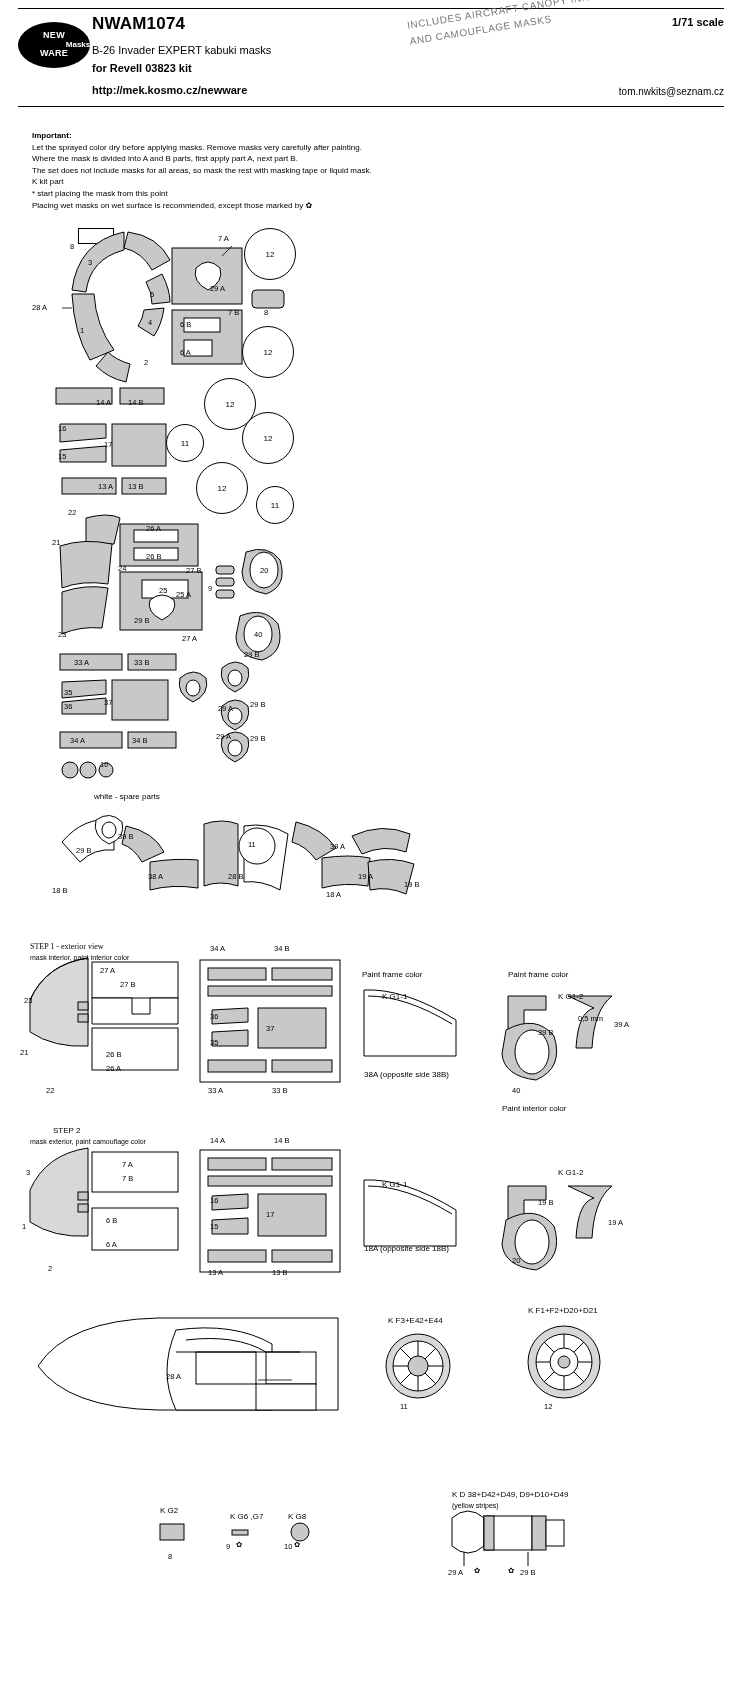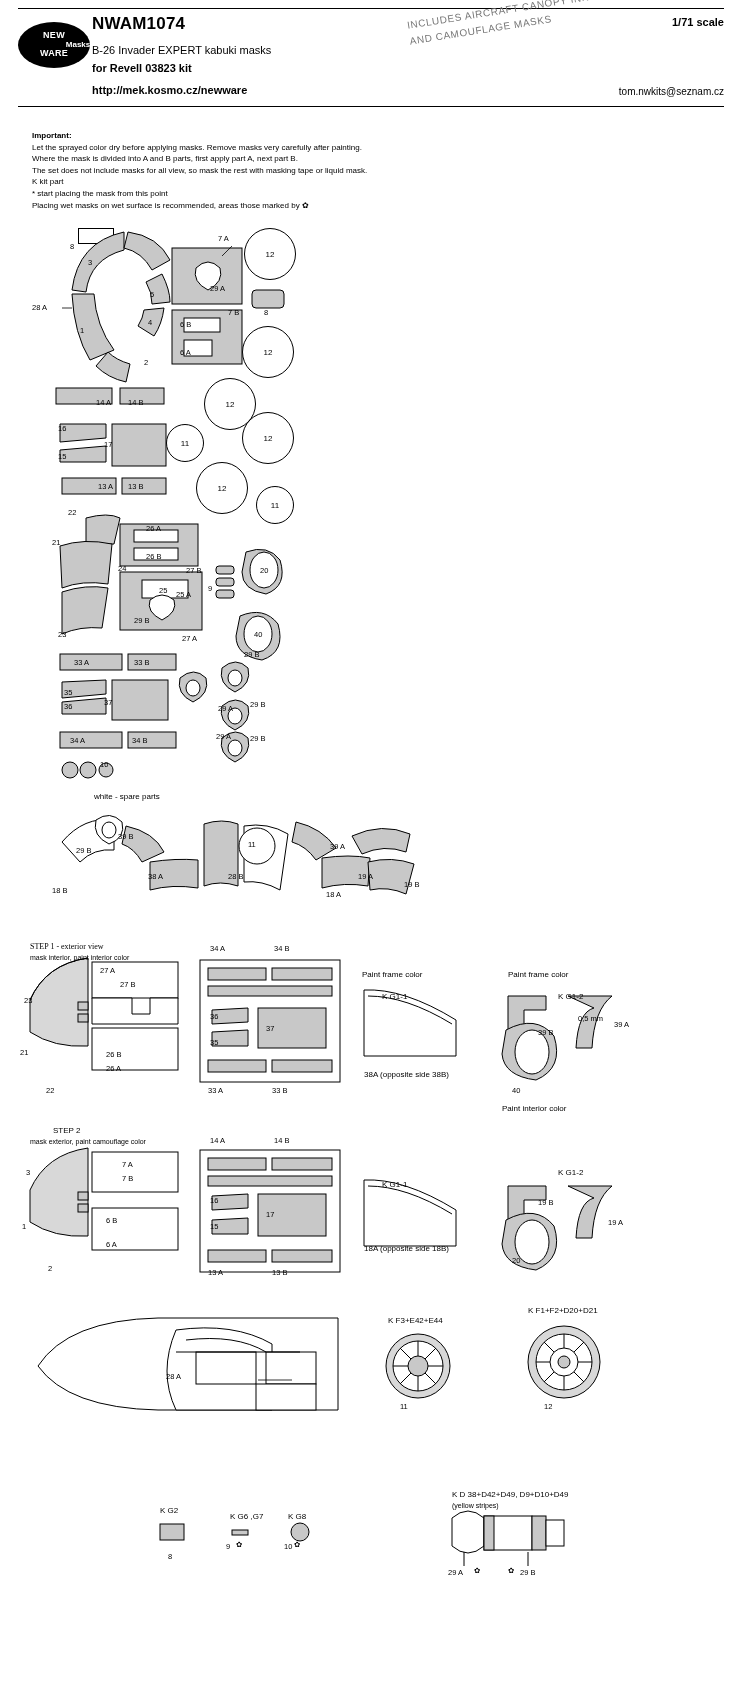--- a/index.html
+++ b/index.html
@@ -84,24 +84,24 @@
   <div class="hdr-scale">1/71 scale</div>
   <div class="hdr-mail">tom.nwkits@seznam.cz</div>
   <div class="hdr-incl">INCLUDES AIRCRAFT CANOPY INNER SIDE AND CAMOUFLAGE MASKS</div>
 
   <div class="rule r2"></div>
 
   <div class="important">
     <b>Important:</b><br>
     <span>Let the sprayed color dry before applying masks. Remove masks very carefully after painting.</span><br>
     <span>Where the mask is divided into A and B parts, first apply part A, next part B.</span><br>
-    <span>The set does not include masks for all view, so mask the rest with masking tape or liquid mask.</span><br>
+    <span>The set does not include masks for all areas, so mask the rest with masking tape or liquid mask.</span><br>
     <span>K kit part</span><br>
     <span>* start placing the mask from this point</span><br>
-    <span>Placing wet masks on wet surface is recommended, areas those marked by</span>
+    <span>Placing wet masks on wet surface is recommended, except those marked by</span>
     <span>✿</span>
   </div>
 
   <div class="pc white" style="left:78px; top:228px; width:36px; height:16px;"></div>
 
   <svg class="ov">
 
     <path d="M72,290 q6,-48 52,-58 l0,18 q-34,9 -38,42 z" fill="#c8c8c8" stroke="#000" stroke-width="1"></path>
     <path d="M72,294 q2,40 18,66 l24,-10 q-18,-24 -20,-56 z" fill="#c8c8c8" stroke="#000" stroke-width="1"></path>
     <path d="M96,366 q12,12 30,16 l4,-18 q-14,-4 -22,-12 z" fill="#c8c8c8" stroke="#000" stroke-width="1"></path>

